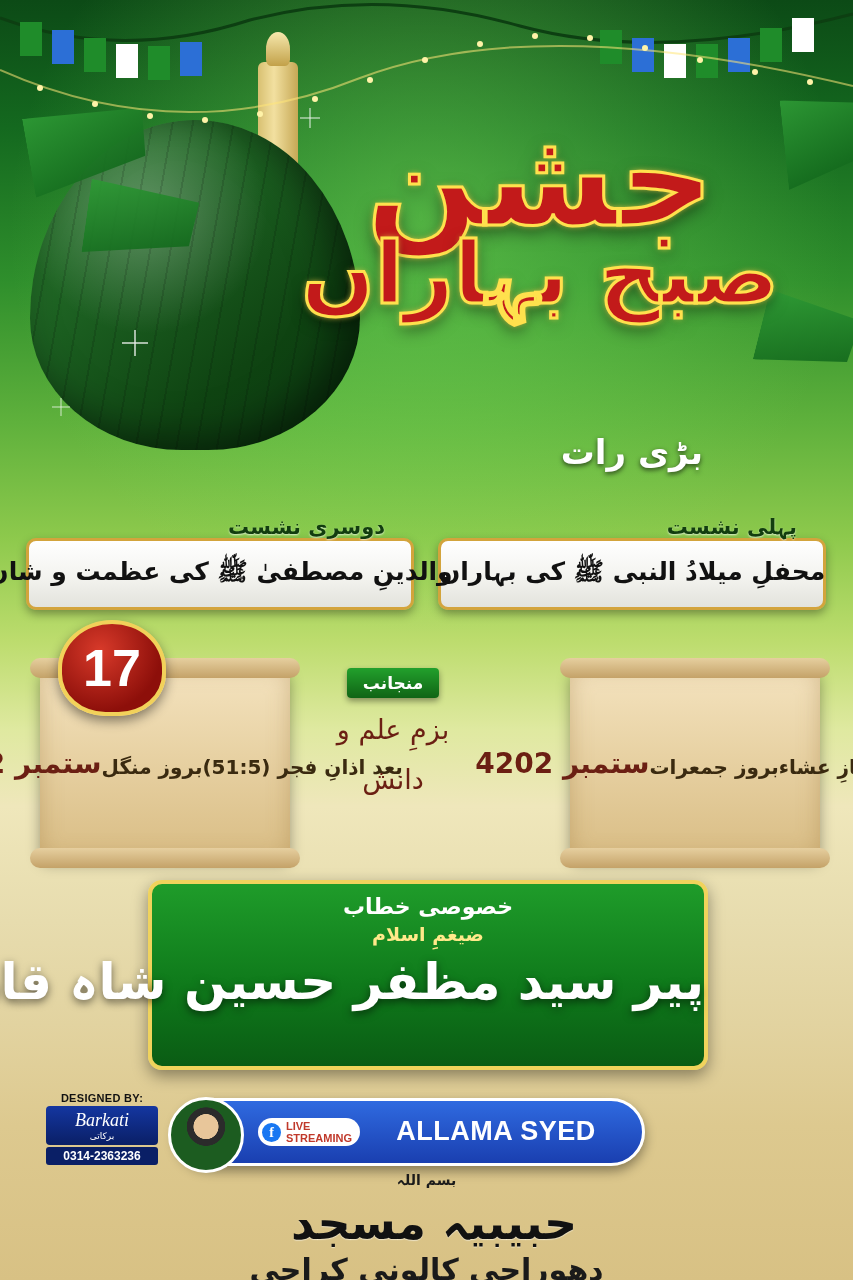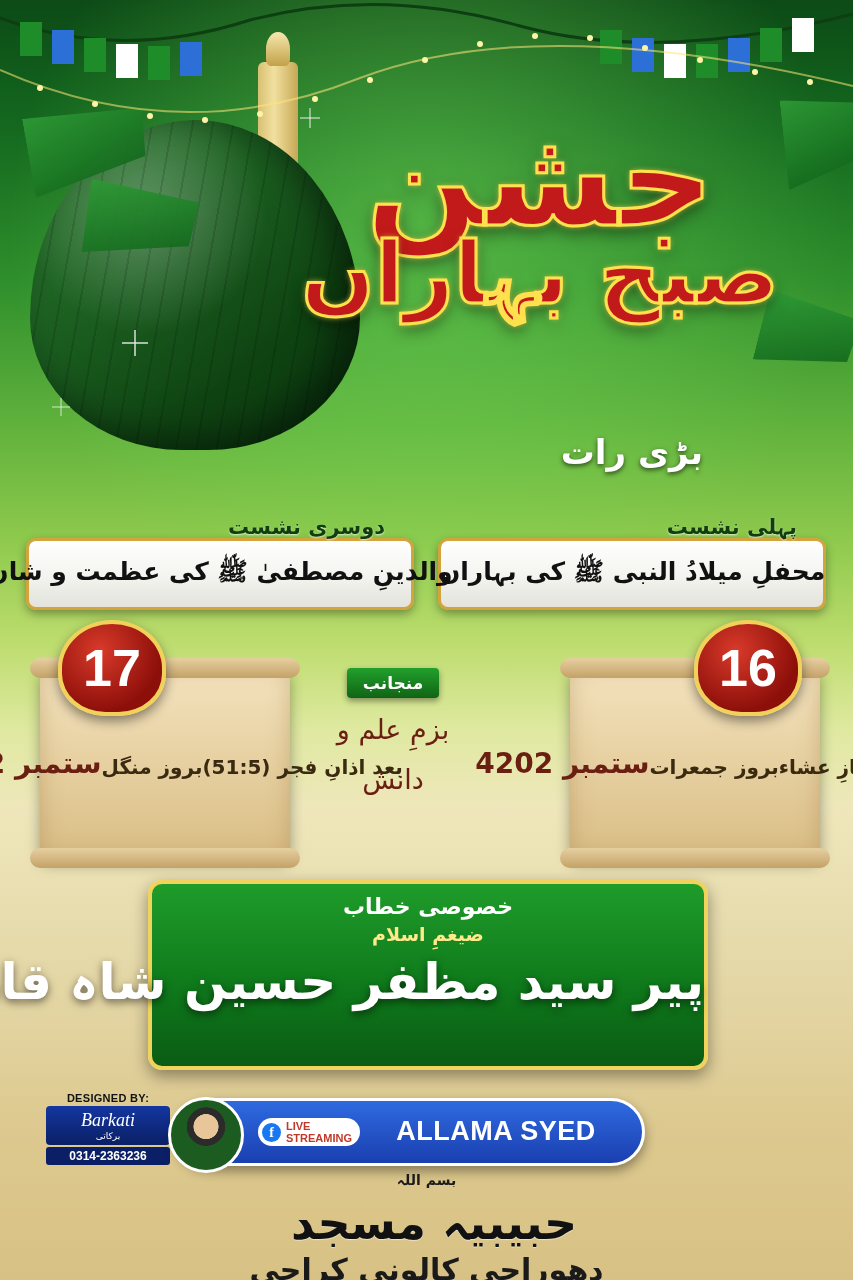--- a/index.html
+++ b/index.html
@@ -196,21 +196,21 @@
   }
   .speaker-kicker { font-size: 22px; font-weight: bold; color: #ffffff; }
   .speaker-title2 { font-size: 19px; font-weight: bold; color: #ffe98a; margin-top: 4px; }
   .speaker-name {
     margin-top: 8px; font-size: 50px; font-weight: bold; color: #ffffff;
     text-shadow: 0 3px 8px rgba(0,0,0,.55);
   }
 
   
   .designer {
-    position: absolute; left: 46px; top: 1092px; width: 124px; text-align: center;
+    position: absolute; left: 46px; top: 1092px; width: 112px; text-align: center;
   }
   .designer-label { font-size: 11px; font-weight: bold; color: #111; letter-spacing: .3px; }
   .designer-card {
     margin-top: 2px; background: linear-gradient(180deg,#1436a0,#0a1f66);
     border-radius: 4px; padding: 4px 2px; color: #fff;
   }
   .designer-brand { font-family: "Liberation Serif", serif; font-style: italic; font-size: 18px; }
   .designer-sub { font-size: 9px; }
   .designer-phone {
     margin-top: 2px; background: #0a1f66; color: #fff; font-size: 12px; font-weight: bold;
@@ -336,21 +336,20 @@
       <div class="session-text urdu">محفلِ میلادُ النبی ﷺ کی بہاراں</div>
     </div>
     <div class="session">
       <div class="session-title urdu">دوسری نشست</div>
       <div class="session-text urdu">والدینِ مصطفیٰ ﷺ کی عظمت و شان</div>
     </div>
   </div>
 
   <div class="scrolls">
     <div class="scroll right">
-      <div class="badge-num right">16</div>
       <div class="scroll-inner">
         <div class="scroll-date urdu">ستمبر 2024</div>
         <div class="scroll-small urdu">بروز جمعرات</div>
         <div class="scroll-small urdu">بعد نمازِ عشاء</div>
       </div>
     </div>
 
     <div class="scroll left">
       <div class="badge-num left">17</div>
       <div class="scroll-inner">

